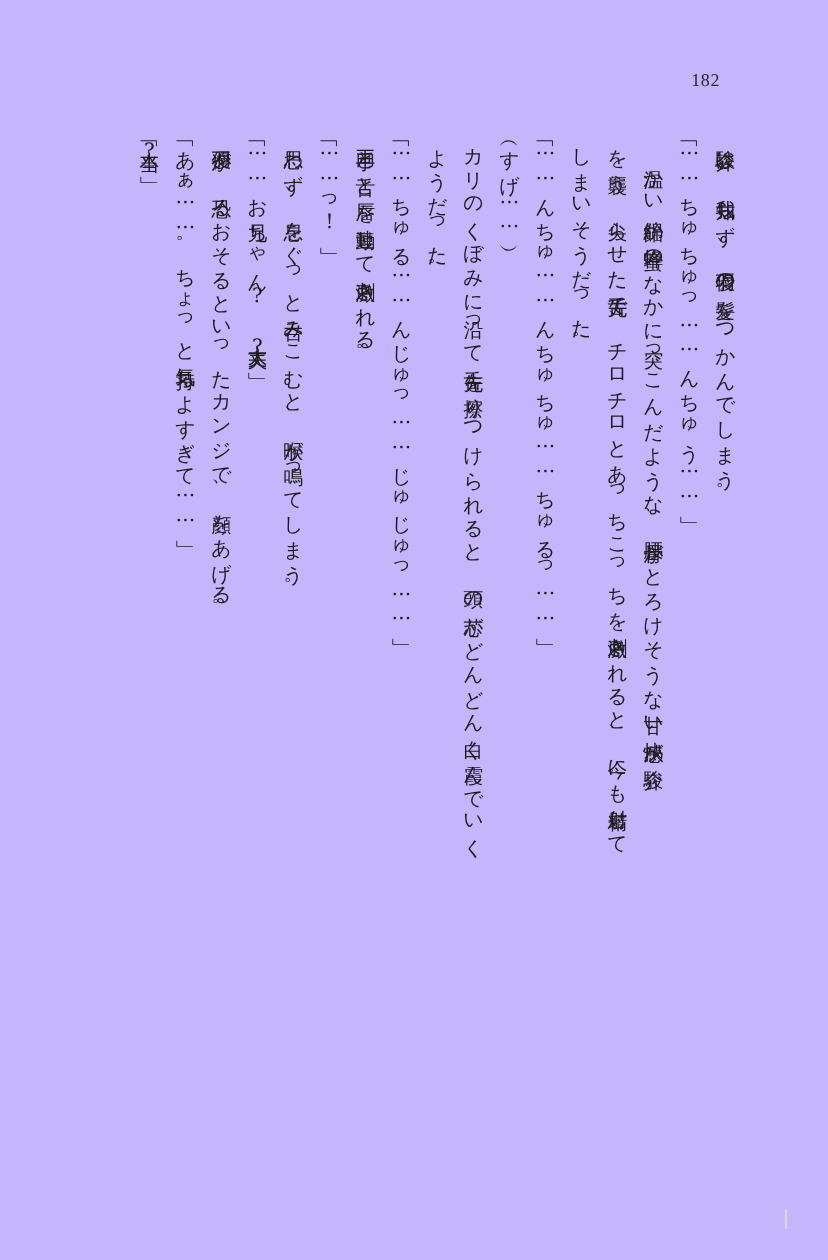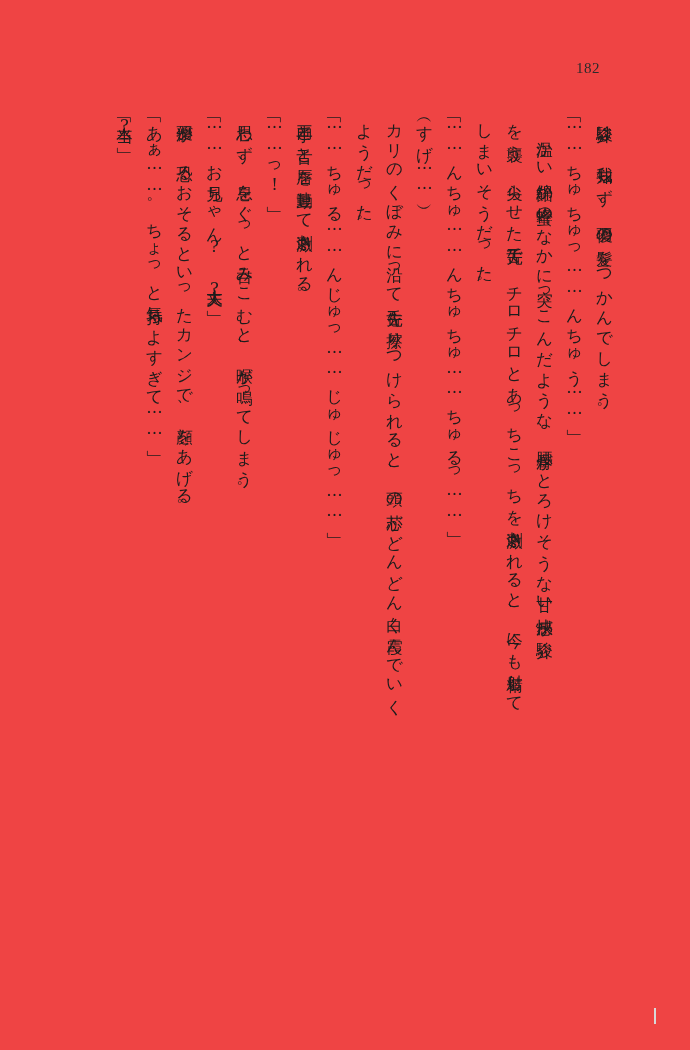--- a/index.html
+++ b/index.html
@@ -12,21 +12,21 @@
     height: 1050px;
     position: relative;
     font-family: "Liberation Serif", "DejaVu Serif", serif;
     color: #1a1a1a;
     overflow: hidden;
   }
 
   .page {
     position: absolute;
     inset: 0;
-    background: #ef4444;
+    background: #c4b5fd;
   }
 
   
   .page-number {
     position: absolute;
     top: 60px;
     right: 90px;
     font-size: 15px;
     letter-spacing: 0.5px;
     color: #2b2b2b;

